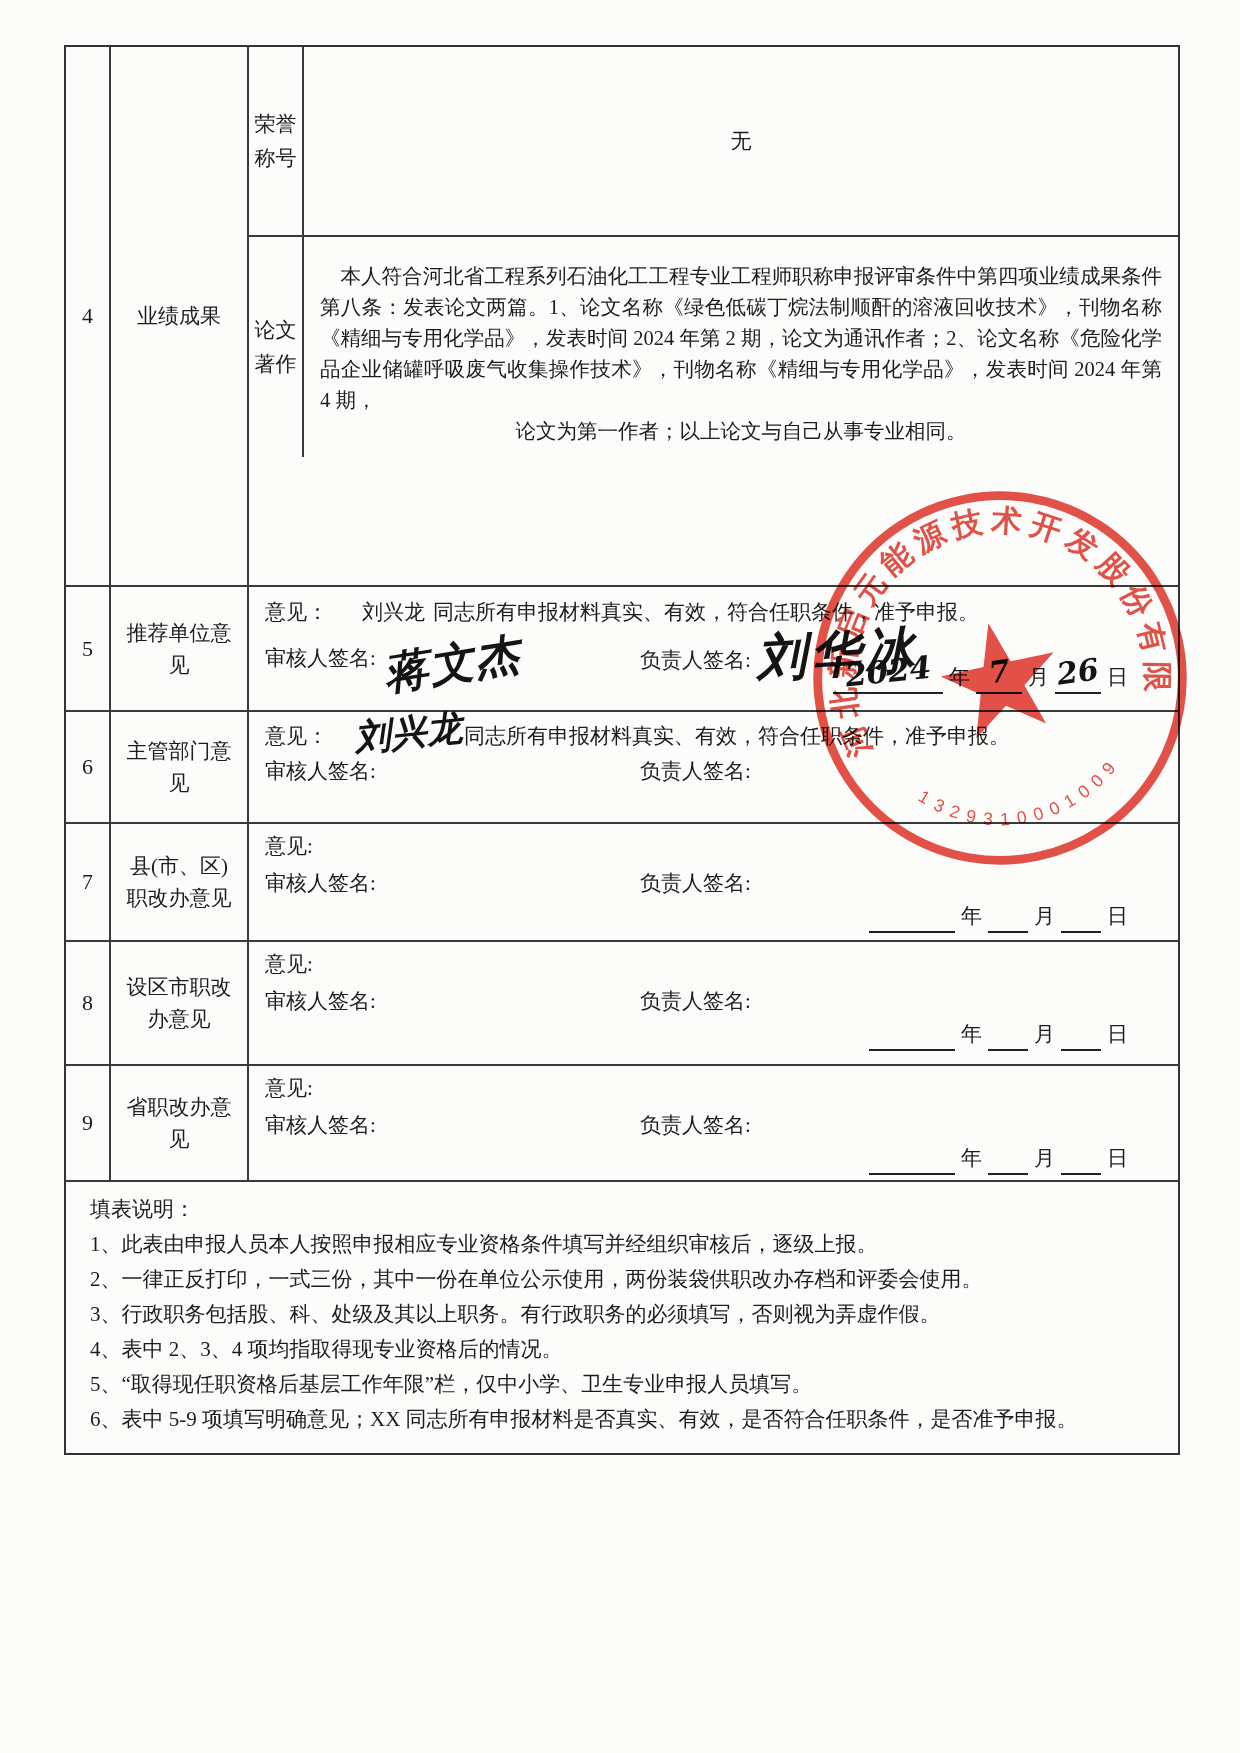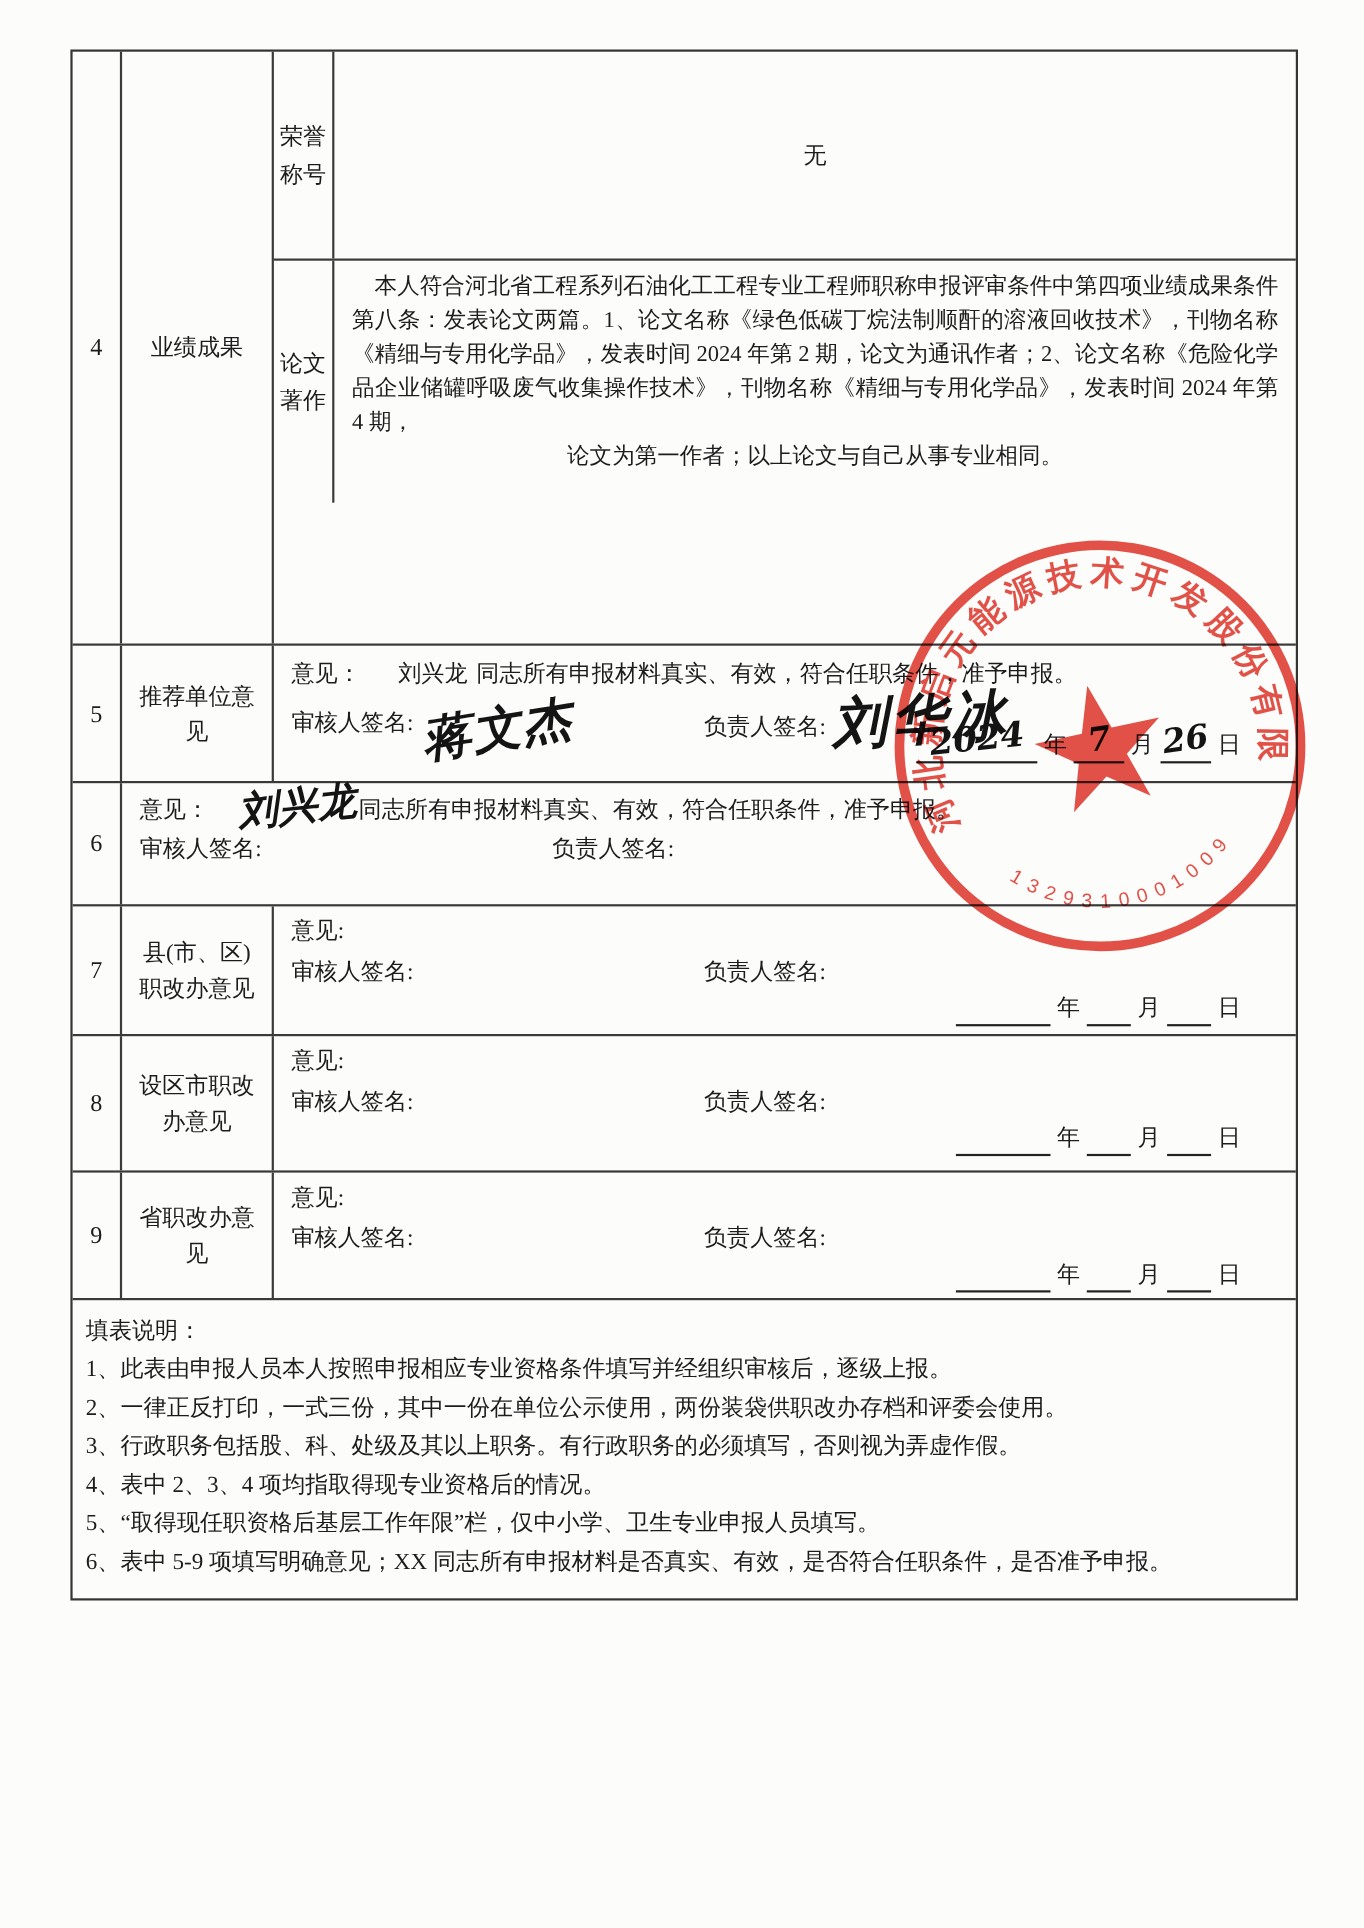--- a/index.html
+++ b/index.html
@@ -39,21 +39,21 @@
   .blank.empty-short{width:40px;}
   .dl-char{margin:0 6px;}
   
   .hw{font-family:"DejaVu Serif","Liberation Serif",serif;font-style:italic;font-weight:bold;color:#141414;display:inline-block;}
   .hw-jiang{font-size:44px;transform:rotate(-9deg) translateY(14px);letter-spacing:2px;}
   .hw-liu{font-size:50px;transform:rotate(-3deg) translateY(4px);letter-spacing:4px;}
   .hw-name6{font-size:36px;transform:rotate(-6deg) translateY(2px);margin:0 2px 0 26px;line-height:20px;}
   .hw-year{font-size:31px;transform:rotate(-6deg);line-height:18px;}
   .hw-md{font-size:30px;transform:rotate(-8deg);line-height:18px;}
   
-  .notes{border-top:2px solid #3a3a3a;padding:10px 16px 16px 12px;font-size:21px;line-height:35px;box-sizing:border-box;}
+  .notes{border-top:2px solid #3a3a3a;padding:10px 16px 16px 24px;font-size:21px;line-height:35px;box-sizing:border-box;}
   .notes p{margin:0;}
   
   .seal{position:absolute;left:804px;top:482px;width:392px;height:392px;opacity:0.85;mix-blend-mode:multiply;pointer-events:none;transform:rotate(-12deg);}
 </style>
 </head>
 <body>
 
 <div class="page">
 
   <div class="table">
@@ -63,21 +63,21 @@
       <div class="cell rowlabel">业绩成果</div>
       <div class="subcol">
         <div class="subrow" style="height:188px;">
           <div class="cell sublabel">荣誉称号</div>
           <div class="cell content centerall">
             <span>无</span>
           </div>
         </div>
         <div class="subrow" style="height:222px;">
           <div class="cell sublabel">论文著作</div>
-          <div class="cell content" style="padding-top:8px;">
+          <div class="cell content" style="padding-top:24px;">
             <p class="para small">本人符合河北省工程系列石油化工工程专业工程师职称申报评审条件中第四项业绩成果条件第八条：发表论文两篇。1、论文名称《绿色低碳丁烷法制顺酐的溶液回收技术》，刊物名称《精细与专用化学品》，发表时间 2024 年第 2 期，论文为通讯作者；2、论文名称《危险化学品企业储罐呼吸废气收集操作技术》，刊物名称《精细与专用化学品》，发表时间 2024 年第 4 期，</p>
             <p class="lastline">论文为第一作者；以上论文与自己从事专业相同。</p>
           </div>
         </div>
       </div>
     </div>
 
     <div class="row" style="height:125px;">
       <div class="cell num">5</div>
       <div class="cell rowlabel">推荐单位意见</div>
@@ -101,20 +101,21 @@
           <span class="blank short"><span class="hw hw-md">7</span></span>
           <span class="dl-char">月</span>
           <span class="blank short"><span class="hw hw-md">26</span></span>
           <span class="dl-char">日</span>
         </div>
       </div>
     </div>
 
     <div class="row" style="height:112px;">
       <div class="cell num">6</div>
+      <div class="cell rowlabel">主管部门意见</div>
       <div class="cell content" style="padding-top:8px;">
         <div class="op-line">
           <span>意见：</span><span class="hw hw-name6">刘兴龙</span><span>同志所有申报材料真实、有效，符合任职条件，准予申报。</span>
         </div>
         <div class="sig-line" style="margin-top:2px;">
           <span class="sig-left">
             <span>审核人签名:</span>
           </span>
           <span>
             <span>负责人签名:</span>

